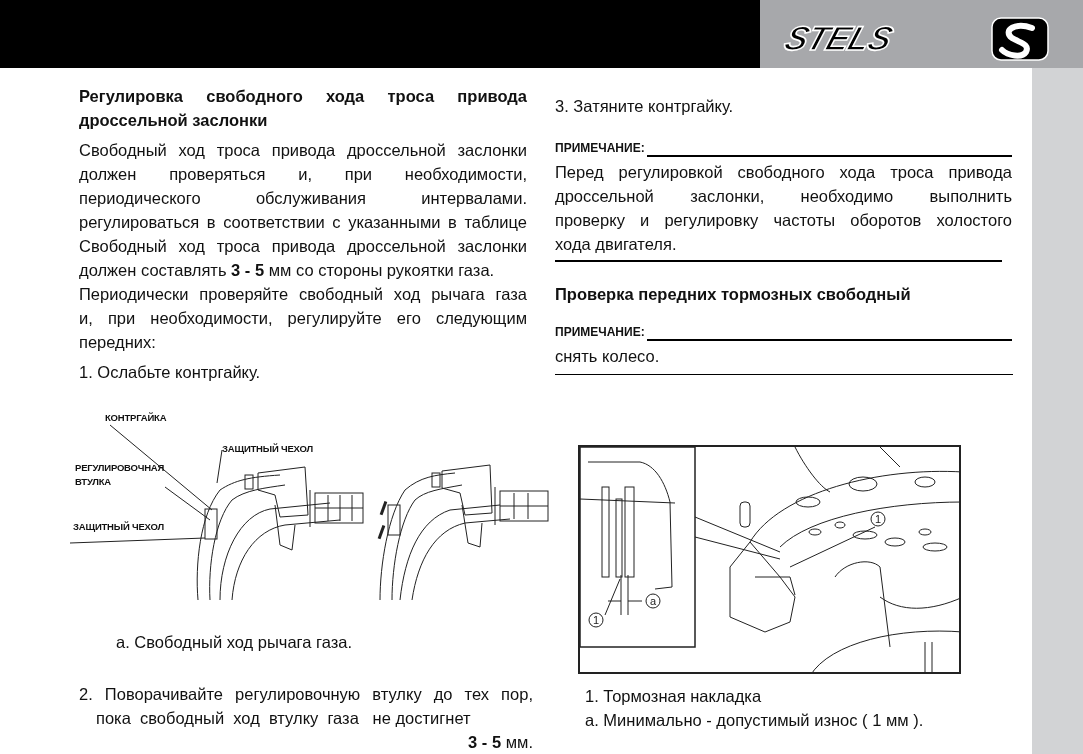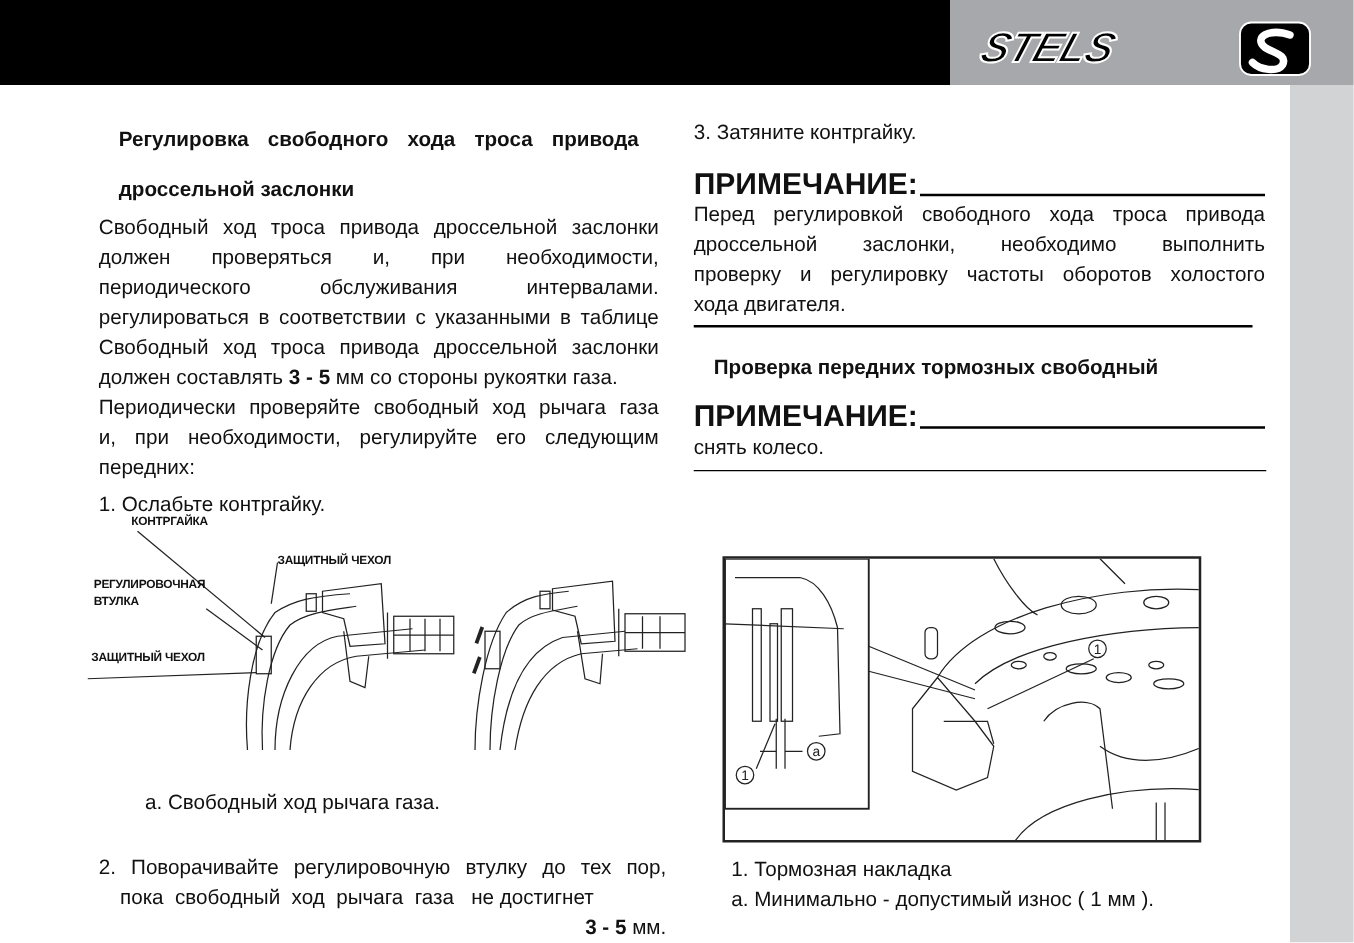--- a/index.html
+++ b/index.html
@@ -12,25 +12,25 @@
   .header-black { position: absolute; left: 0; top: 0; width: 760px; height: 68px; background: #000; }
   .header-gray { position: absolute; left: 760px; top: 0; width: 323px; height: 68px; background: #a7a8ab; }
   .side-strip { position: absolute; left: 1032px; top: 68px; width: 51px; height: 686px; background: #d2d3d5; }
   .logo { position: absolute; left: 780px; top: 14px; width: 280px; height: 48px; }
 
   .col { position: absolute; font-size: 16.5px; line-height: 24px; }
   .col-left { left: 79px; top: 84px; width: 448px; }
   .col-right { left: 555px; top: 94px; width: 457px; }
 
   .justify { text-align: justify; text-align-last: justify; }
-  .heading { font-weight: bold; font-size: 16.5px; line-height: 24px; margin: 16px; }
+  .heading { font-weight: bold; font-size: 16.5px; line-height: 24px; margin: 0; }
   .mb6 { margin-bottom: 6px; }
   b { font-weight: bold; }
 
-  .note-title { font-weight: bold; font-size: 24px; display: flex; align-items: flex-end; margin-top: 18px; }
+  .note-title { font-weight: bold; font-size: 12px; display: flex; align-items: flex-end; margin-top: 18px; }
   .note-title .rule { flex: 1; border-bottom: 2px solid #000; margin-left: 2px; height: 0; margin-bottom: 3px; }
   .note-rule-thick { border-bottom: 2px solid #000; margin-top: 4px; width: 447px; }
   .note-rule-thin { border-bottom: 1px solid #000; margin-top: 6px; width: 458px; }
 
   .fig1 { position: absolute; left: 70px; top: 405px; width: 480px; height: 200px; }
   .fig1-label { position: absolute; font-size: 9.5px; font-weight: bold; letter-spacing: -0.2px; color: #111; }
 
   .fig2 { position: absolute; left: 578px; top: 445px; width: 383px; height: 229px; border: 2px solid #222; box-sizing: border-box; background: #fff; overflow: hidden; }
 
   .caption { position: absolute; font-size: 16.5px; line-height: 24px; }
@@ -118,21 +118,21 @@
   <div class="fig1-label" style="left:35px; top:7px;">КОНТРГАЙКА</div>
   <div class="fig1-label" style="left:152px; top:38px;">ЗАЩИТНЫЙ ЧЕХОЛ</div>
   <div class="fig1-label" style="left:5px; top:57px;">РЕГУЛИРОВОЧНАЯ</div>
   <div class="fig1-label" style="left:5px; top:71px;">ВТУЛКА</div>
   <div class="fig1-label" style="left:3px; top:116px;">ЗАЩИТНЫЙ ЧЕХОЛ</div>
 </div>
 
 <div class="caption" style="left:116px; top:630px;">а. Свободный  ход  рычага  газа.</div>
 <div class="caption" style="left:79px; top:660px; width:454px;margin-top:22px;">
   <div class="justify">2. Поворачивайте  регулировочную втулку до тех пор,</div>
-  <div style="padding-left:17px; white-space:pre;">пока  свободный  ход  рычага  газа   не достигнет</div>
+  <div style="padding-left:17px; white-space:pre;">пока  свободный  ход  втулку  газа   не достигнет</div>
   <div style="padding-left:28px;text-align:right;"><b>3 - 5</b><span> мм.</span></div>
 </div>
 
 <div class="col col-right">
   <div>3.  Затяните контргайку.</div>
 
   <div class="note-title">
     <span>ПРИМЕЧАНИЕ:</span>
       <span class="rule"></span>
   </div>

